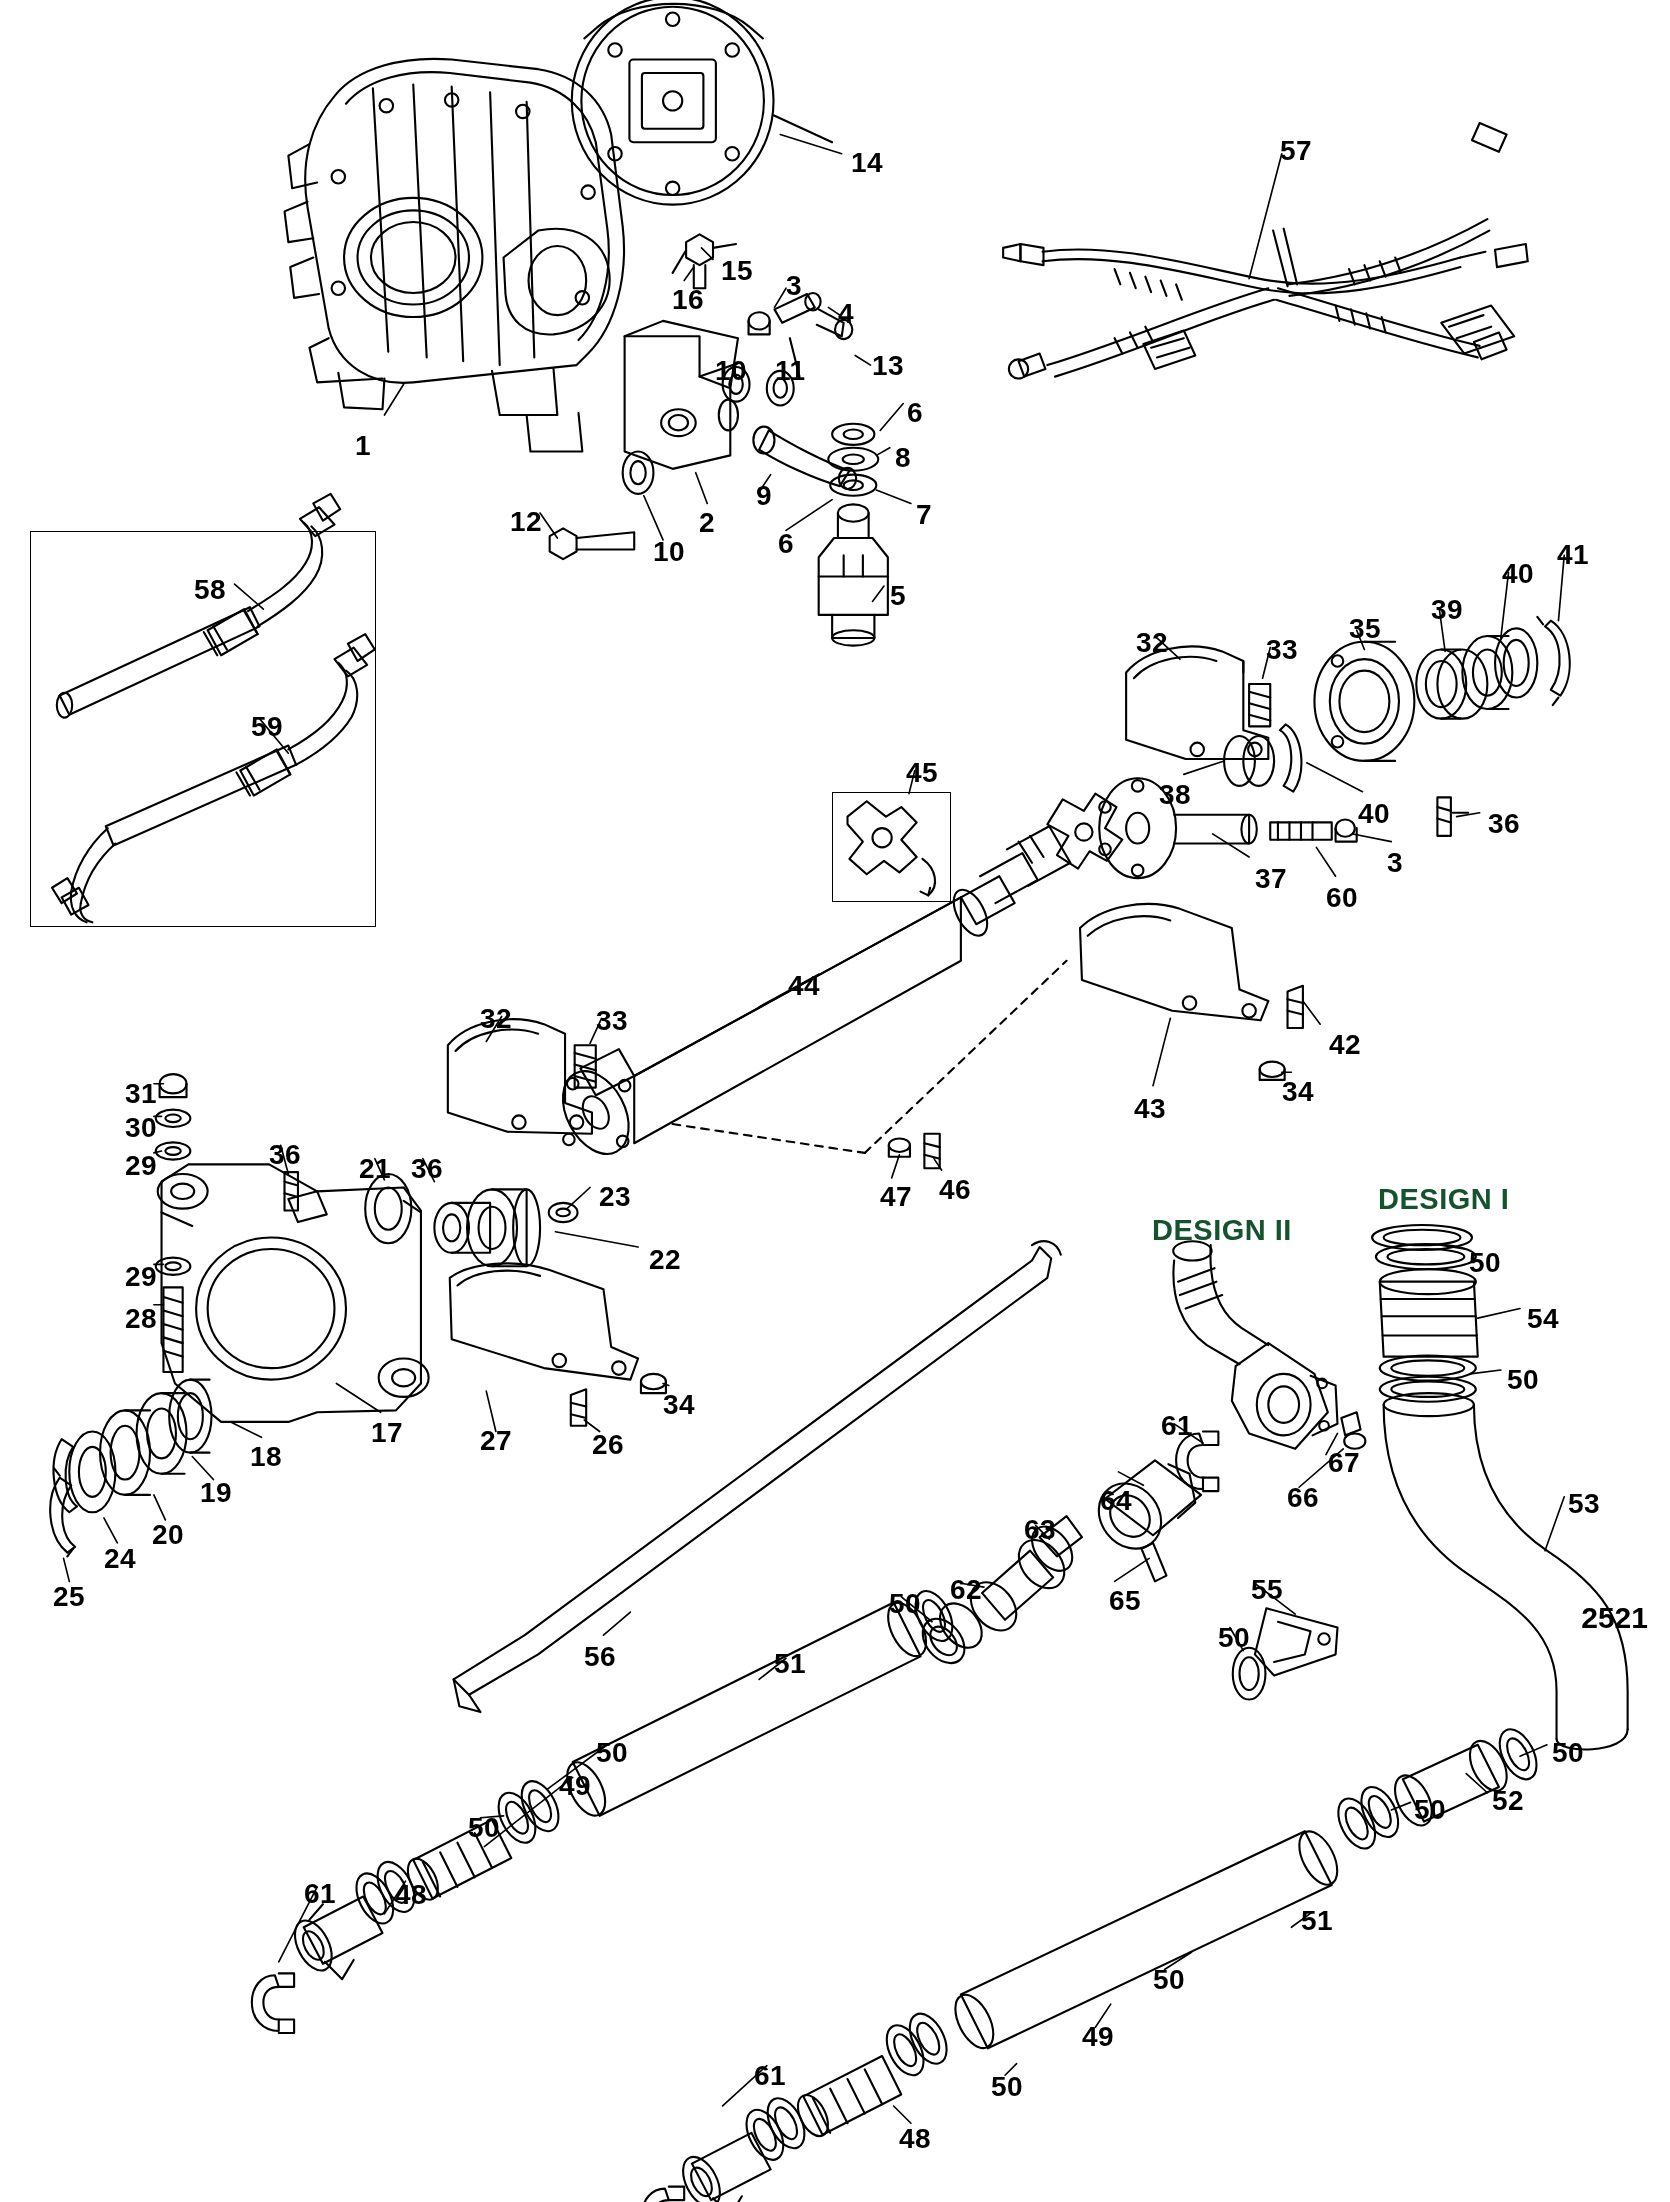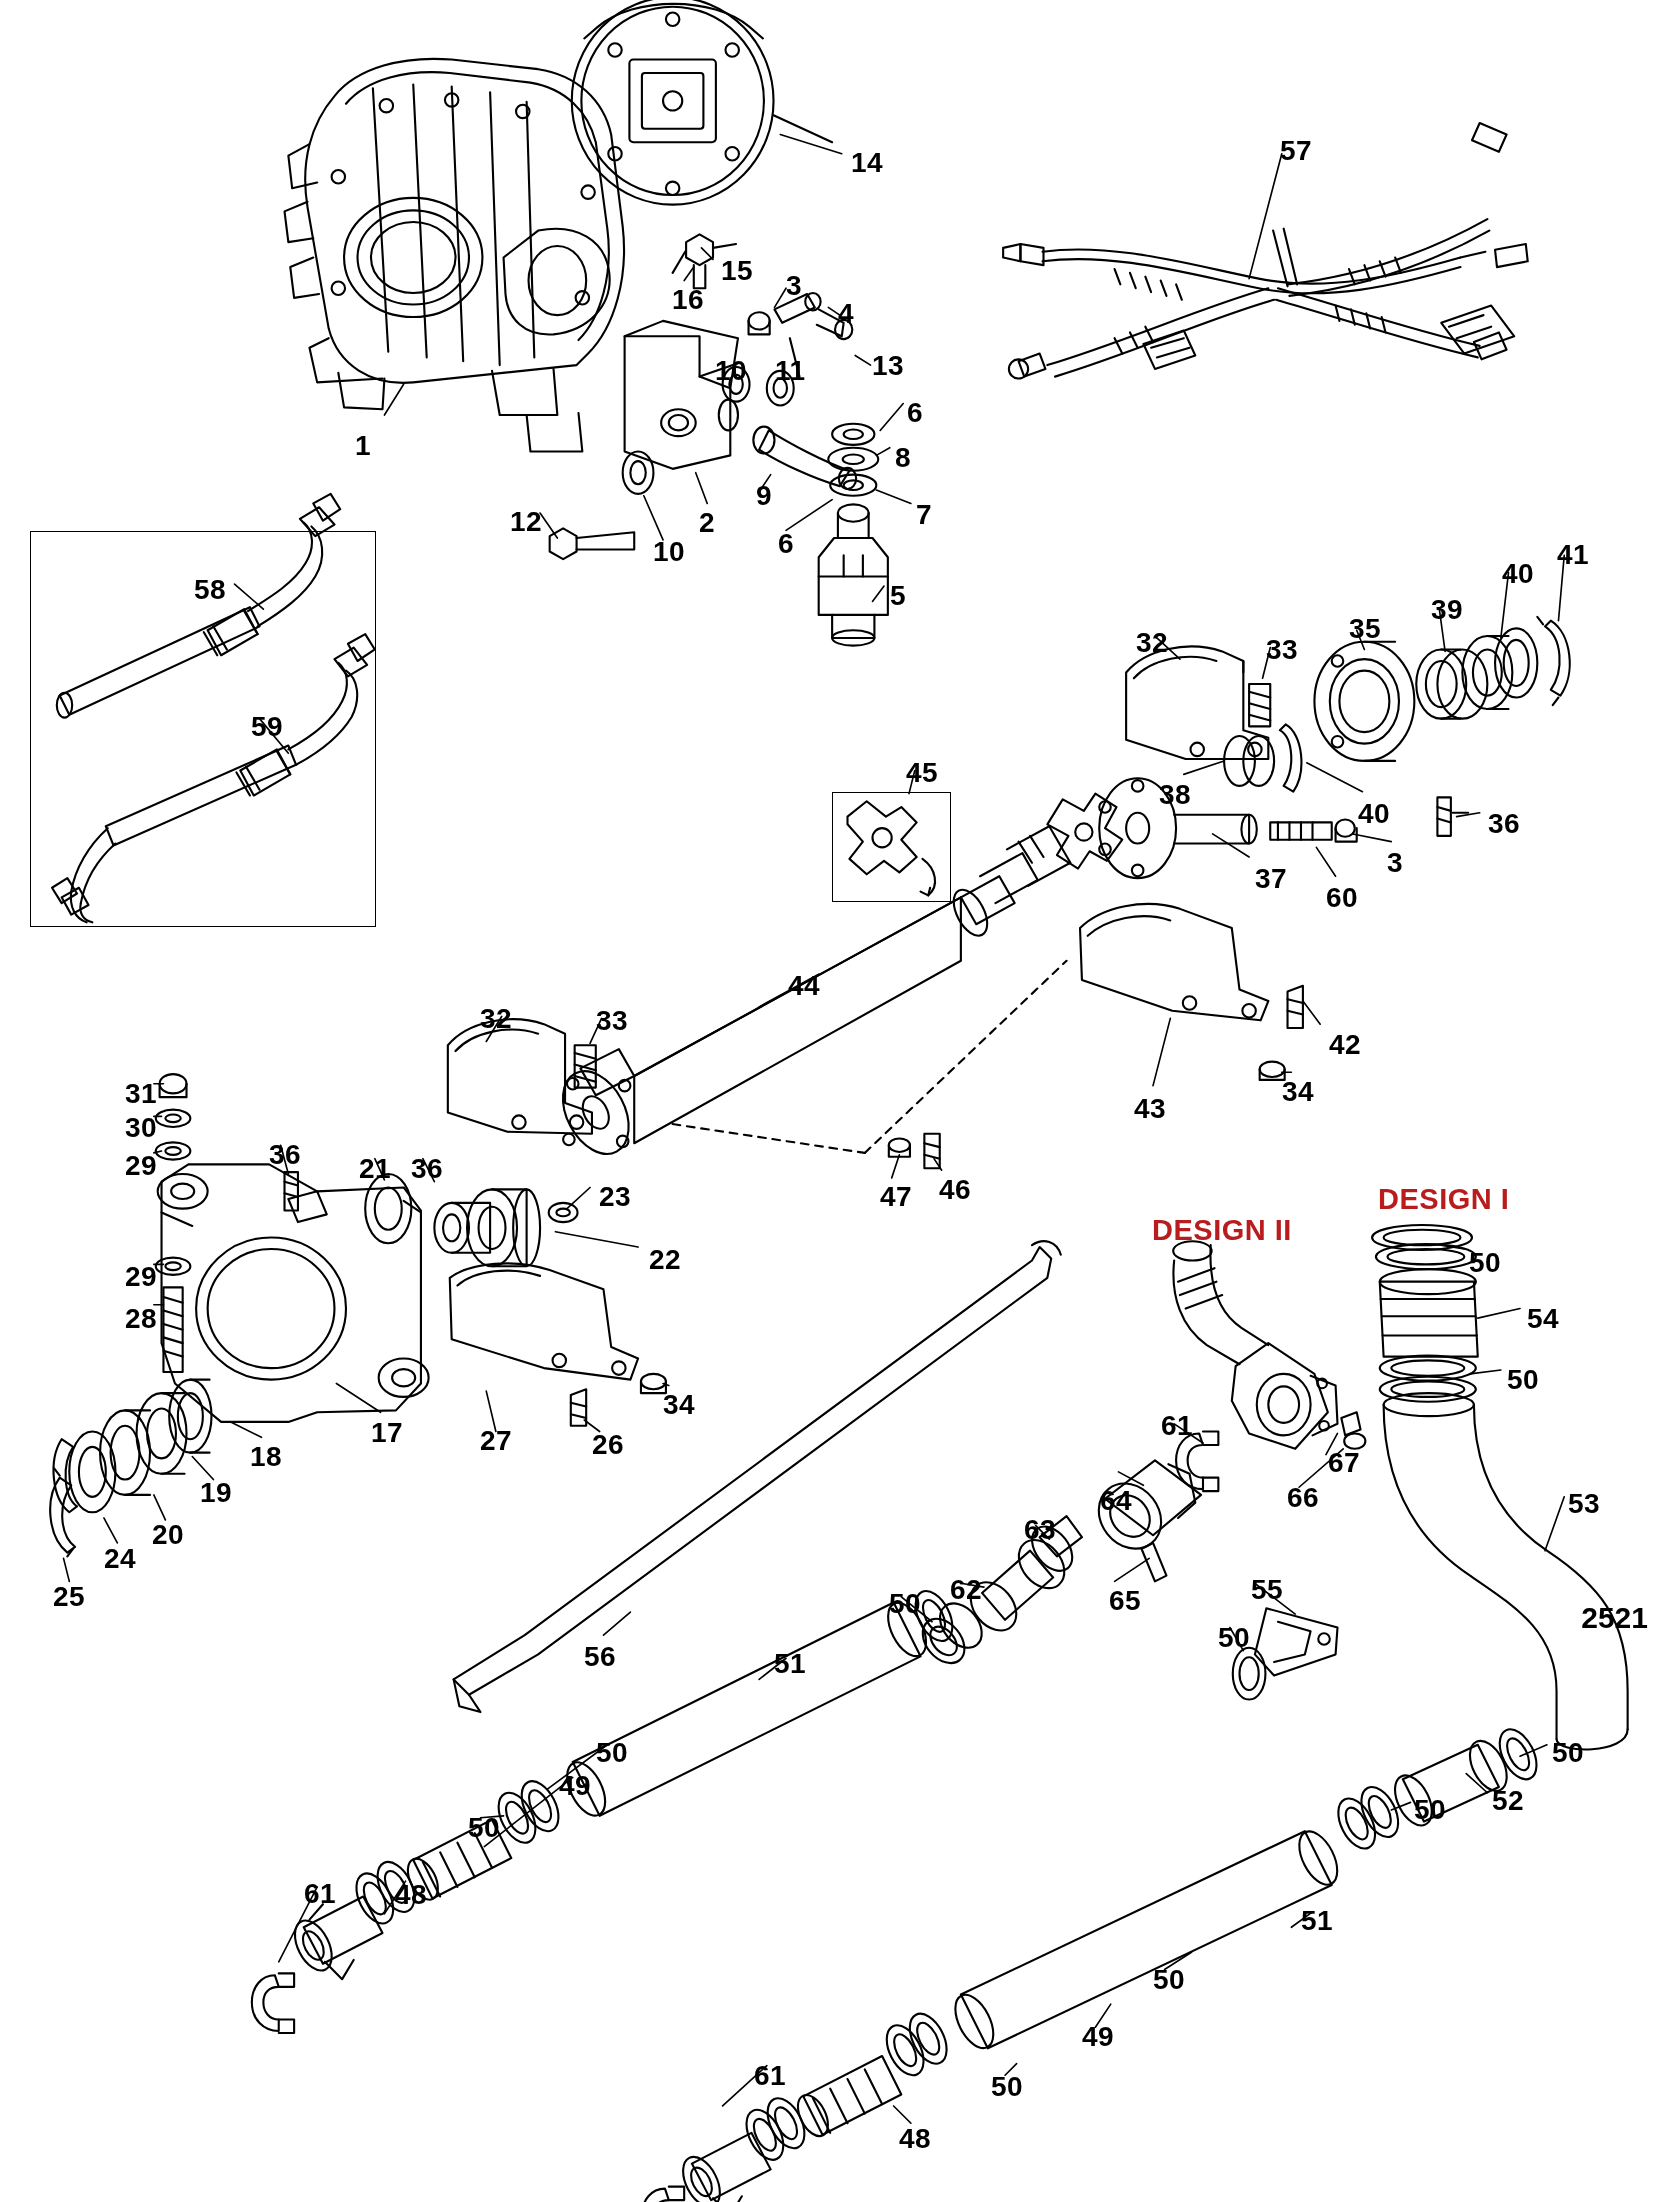--- a/index.html
+++ b/index.html
@@ -29,21 +29,21 @@
     color: #000000;
     line-height: 1;
     white-space: nowrap;
     letter-spacing: 0.5px;
   }
   .design-label {
     position: absolute;
     font-family: "Liberation Sans", sans-serif;
     font-size: 29px;
     font-weight: bold;
-    color: #b91c1c;
+    color: #14532d;
     white-space: nowrap;
     letter-spacing: 0.5px;
   }
   .sheet-number {
     position: absolute;
     font-family: "Liberation Sans", sans-serif;
     font-size: 30px;
     font-weight: bold;
     color: #000000;
     white-space: nowrap;

